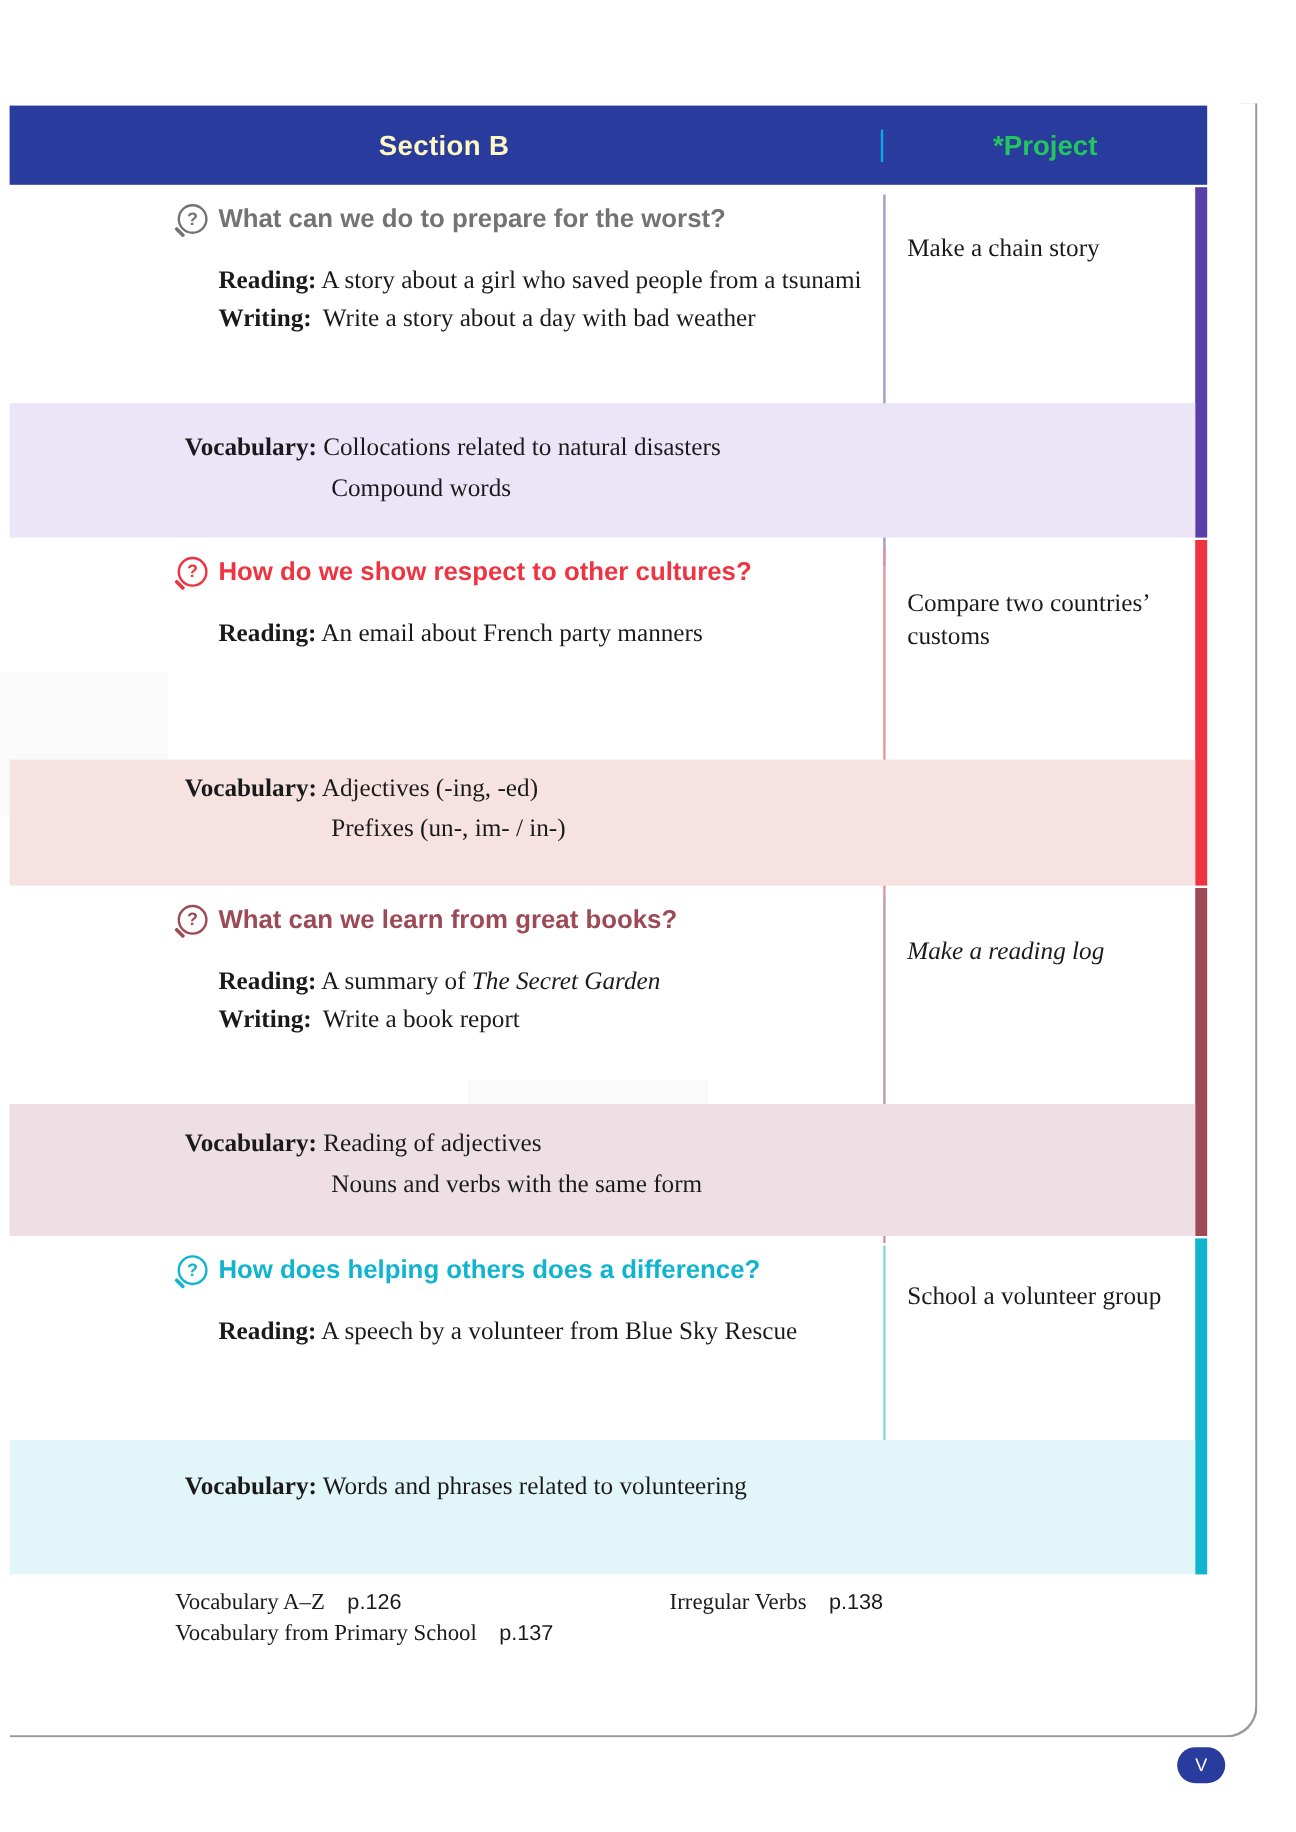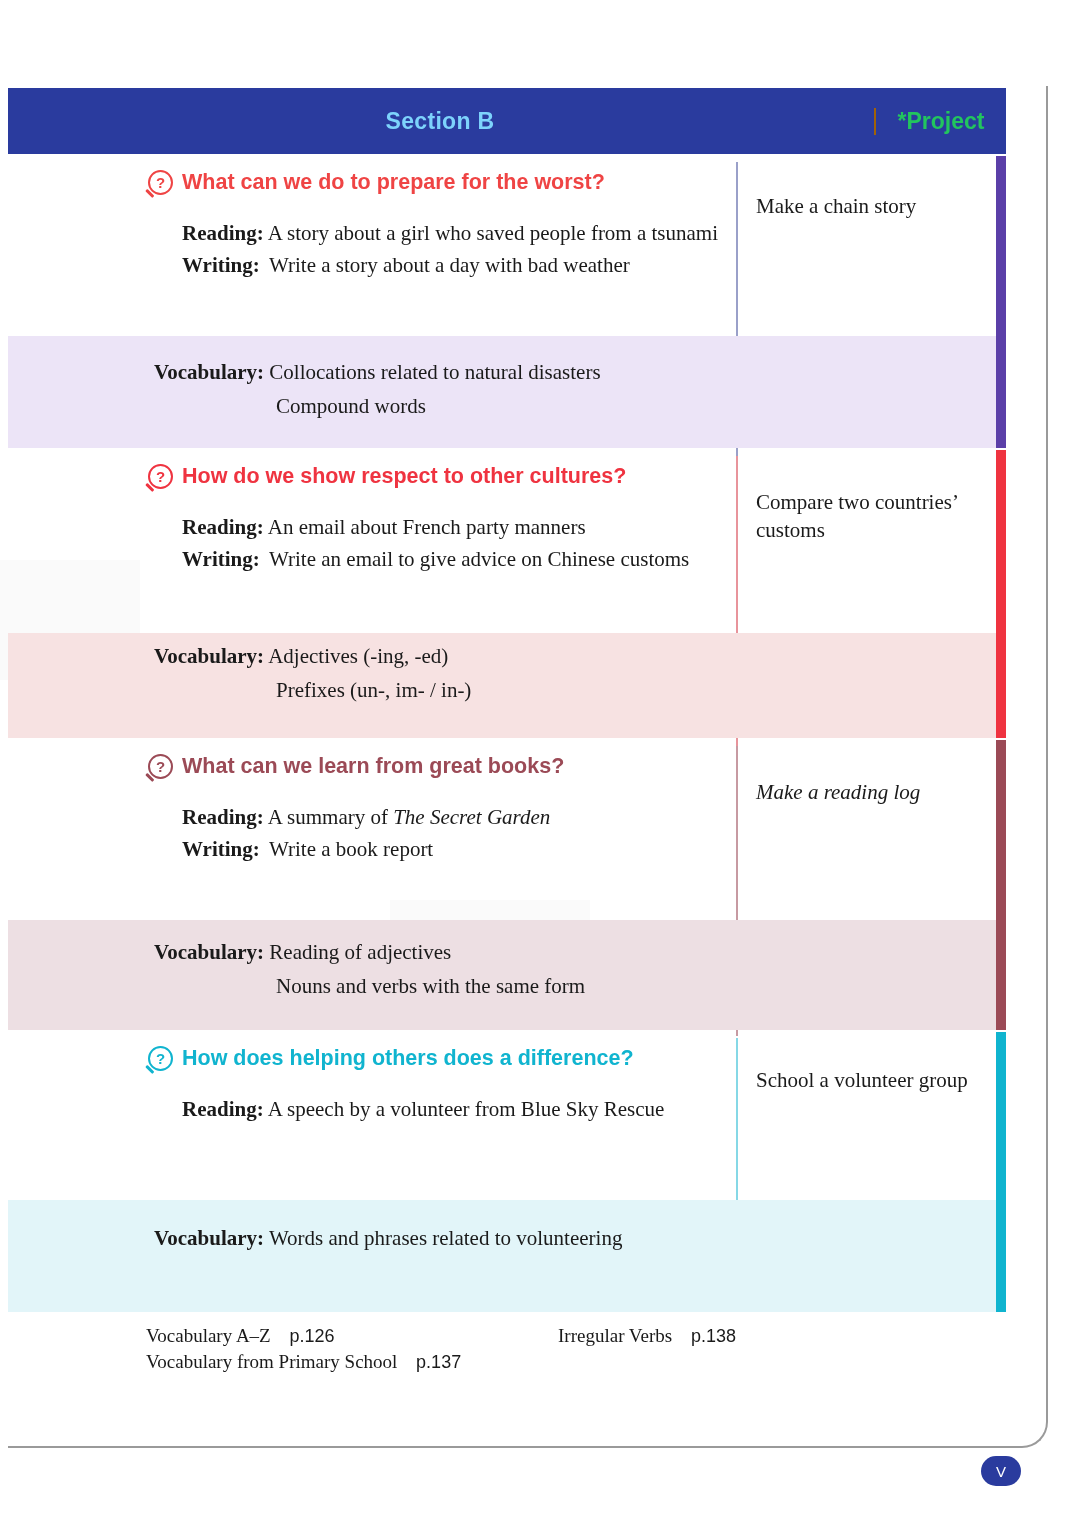--- a/index.html
+++ b/index.html
@@ -41,28 +41,28 @@
     position: absolute;
     left: 8px;
     top: 88px;
     width: 998px;
     height: 66px;
     background: #2a3b9e;
     display: flex;
     align-items: center;
   }
   .header .cell-b {
-    width: 868px;
+    width: 728px;
     text-align: center;
-    color: #7dd3fc;
+    color: #fef9c3;
     font-family: "Liberation Sans", sans-serif;
     font-weight: bold;
     font-size: 23px;
     letter-spacing: .3px;
-    border-right: 2px solid #a16207;
+    border-right: 2px solid #0ea5e9;
     box-sizing: border-box;
     padding-right: 2px;
   }
   .header .cell-p {
     flex: 1;
     text-align: center;
     color: #22c55e;
     font-family: Liberation Sans, sans-serif;
     font-weight: bold;
     font-size: 23px;
@@ -237,21 +237,21 @@
     <div class="cell-b">Section B</div>
     <div class="cell-p">*Project</div>
   </div>
 
   <div class="unit" style="top:156px;height:292px;">
     <div class="body">
       <div class="accent-right" style="background:#5b3fa8;"></div>
       <div class="divider" style="background:#9aa0c9;height:310px;"></div>
       <div class="vocab-band" style="background:#ece4f7;height:112px;"></div>
 
-      <div class="q-row" style="color:#ef4444;">
+      <div class="q-row" style="color:#737373;">
         <span class="q-icon"></span>
         <span class="q-text">What can we do to prepare for the worst?</span>
       </div>
 
       <div class="lines">
         <div class="line">
           <b>Reading:</b>
           <span>A story about a girl who saved people from a tsunami</span>
         </div>
         <div class="line">
@@ -280,24 +280,20 @@
 
       <div class="q-row" style="color:#ef3340;">
         <span class="q-icon"></span>
         <span class="q-text">How do we show respect to other cultures?</span>
       </div>
 
       <div class="lines">
         <div class="line">
           <b>Reading:</b>
           <span>An email about French party manners</span>
-        </div>
-        <div class="line">
-          <b>Writing:</b>
-          <span style="margin-left:4px">Write an email to give advice on Chinese customs</span>
         </div>
       </div>
 
       <div class="project" style="top:38px;">Compare two countries’ customs</div>
 
       <div class="vocab" style="top:190px;">
         <div class="vline">
           <b>Vocabulary:</b>
           <span>Adjectives (-ing, -ed)</span>
         </div>

